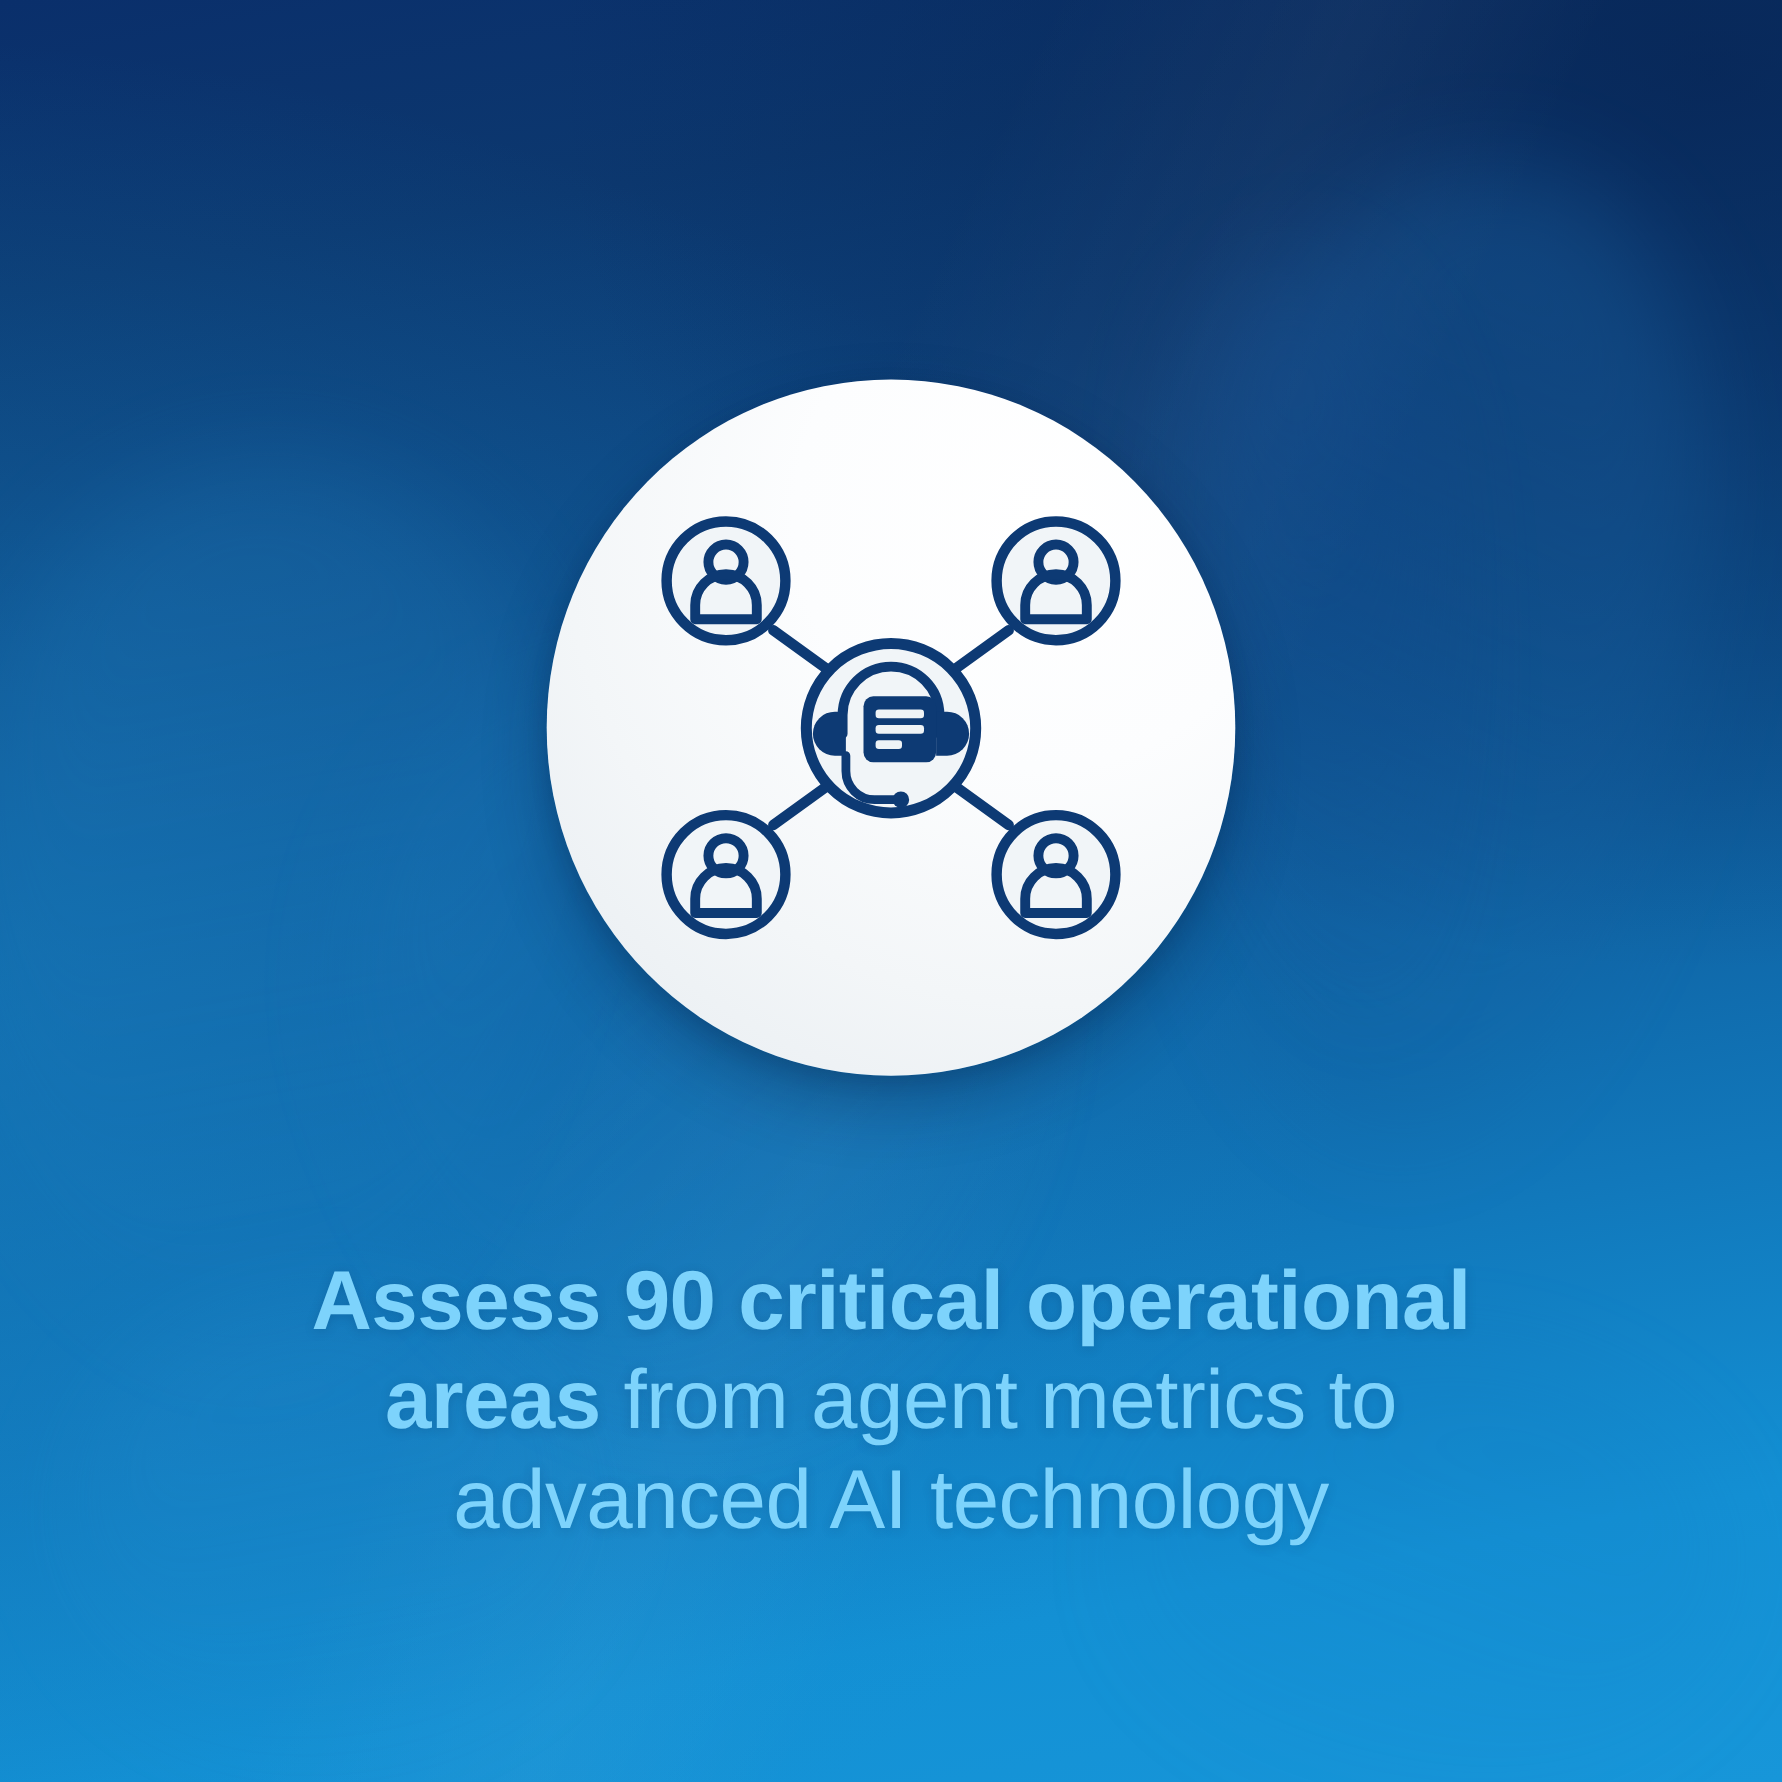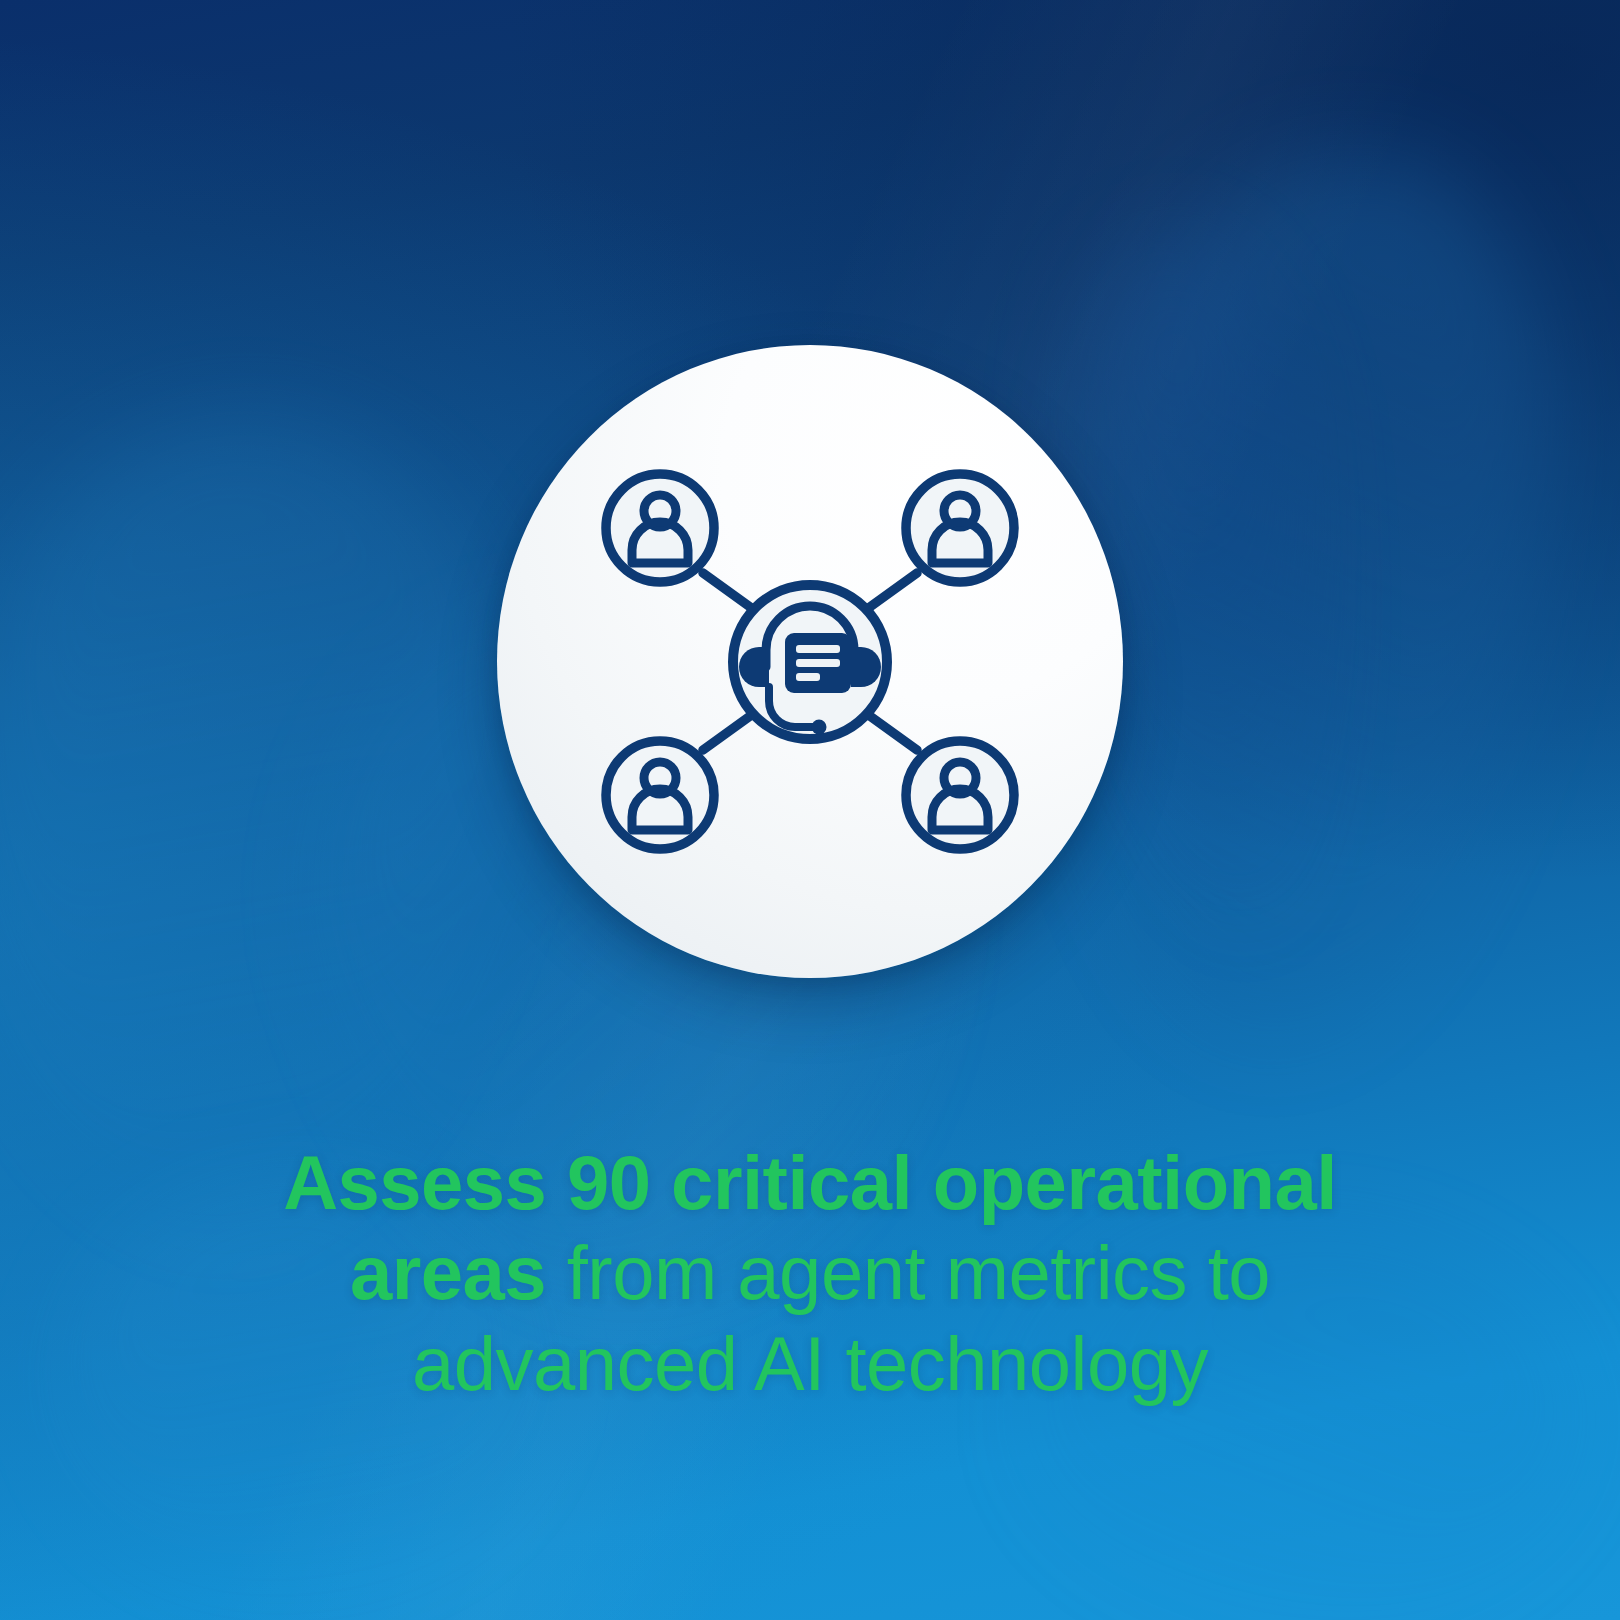--- a/index.html
+++ b/index.html
@@ -138,21 +138,21 @@
   }
 
   
   .headline {
     position: absolute;
     left: 50%;
     top: 1062px;
     transform: translateX(-50%);
     width: 1190px;
     text-align: center;
-    color: #22c55e;
+    color: #7dd3fc;
     font-family: "Liberation Sans", sans-serif;
     font-size: 76px;
     line-height: 1.19;
     font-weight: 400;
     letter-spacing: -0.5px;
     text-shadow: 0 2px 10px rgba(5, 40, 85, 0.18);
   }
   .headline .hl-strong {
     font-weight: 700;
   }

